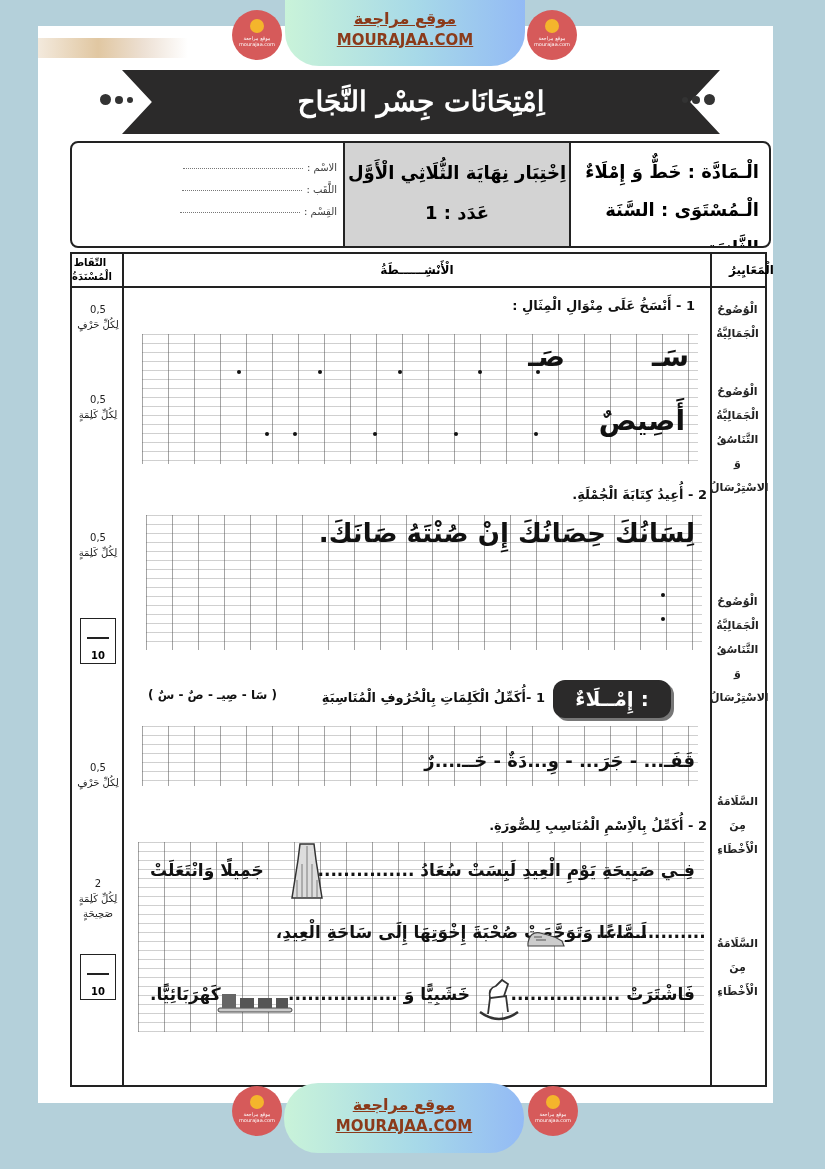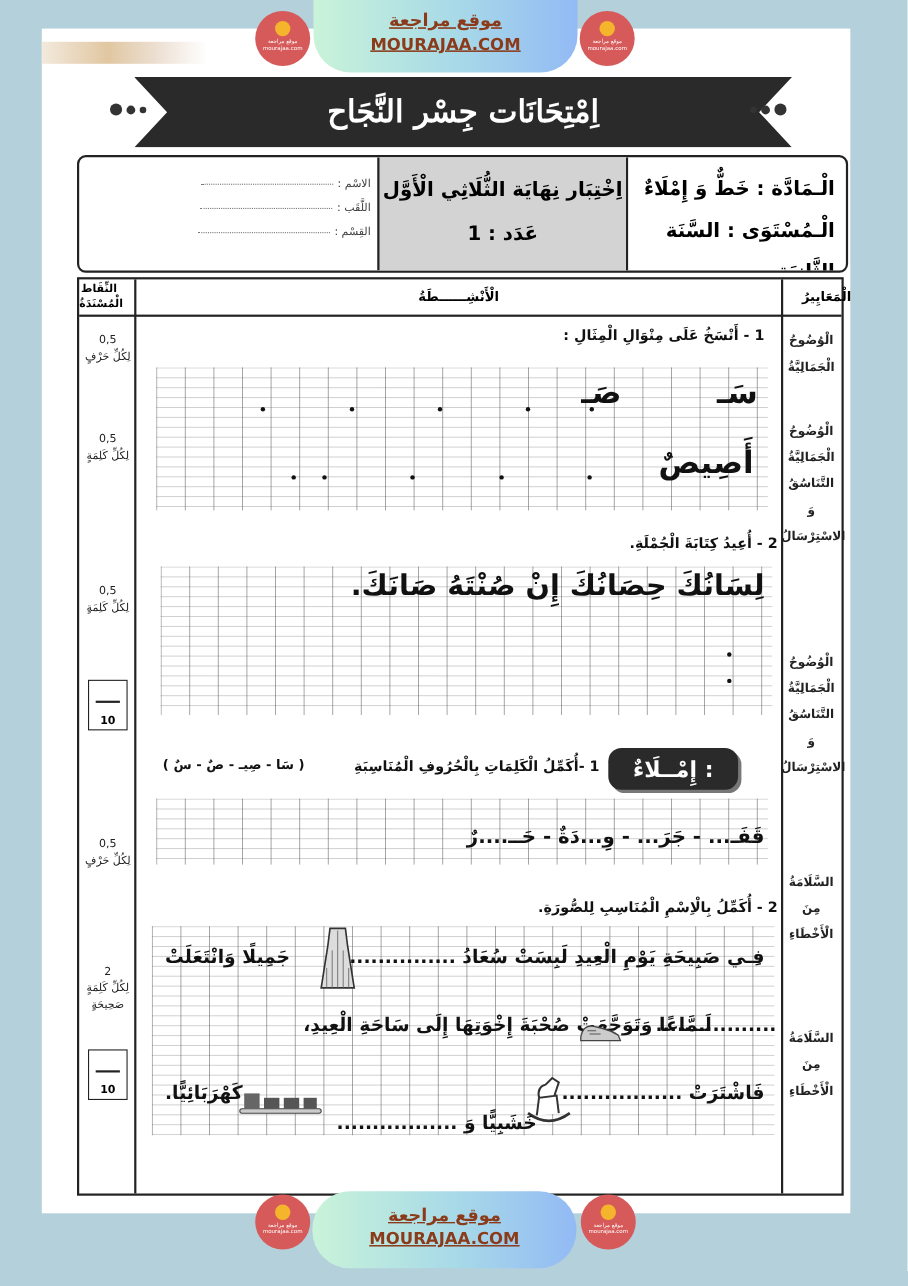--- a/index.html
+++ b/index.html
@@ -16,21 +16,20 @@
     position:absolute; left:38px; top:38px; width:150px; height:20px;
     background:linear-gradient(90deg,#f0e4d4,#d9b98a 40%,#e8d8c8 70%,#ffffff);
     opacity:.8;
   }
   
   .badge {
     position:absolute; width:240px; height:58px; border-radius:30px;
     background:linear-gradient(90deg,#c9f3d9,#a7d9e8 55%,#93baf5);
     text-align:center; color:#8b3a1a; font-weight:bold;
     font-family:"DejaVu Sans", sans-serif;
-    text-decoration:underline;
   }
   .badge .ar { font-size:16px; line-height:20px; padding-top:9px; text-decoration:underline; }
   .badge .en { font-size:15px; line-height:22px; text-decoration:underline; }
   .badge.top { left:285px; top:0px; height:66px; border-radius:0 0 34px 34px; }
   .badge.bottom { left:284px; top:1083px; height:70px; border-radius:34px; }
   .logo {
     position:absolute; width:50px; height:50px; border-radius:50%;
     background:#d65a5a; text-align:center;
   }
   .logo .dot {
@@ -258,21 +257,21 @@
   <path d="M2 18 Q4 6 14 8 L22 10 Q30 12 36 16 L38 21 L2 21 Z" fill="#ccc" stroke="#444" stroke-width="1.2"></path>
   <path d="M8 12 L16 12 M10 15 L20 15" stroke="#555" stroke-width="1"></path>
 </svg>
 <div class="sentence" style="left:596px;top:922px;">.................</div>
 
 <div class="sentence" style="right:130px;top:984px;">فَاشْتَرَتْ .................</div>
 <svg class="pic" style="left:476px;top:976px" width="46" height="46" viewBox="0 0 46 46">
   <path d="M4 36 Q23 50 42 36" fill="none" stroke="#333" stroke-width="2.5"></path>
   <path d="M12 38 L14 22 L30 20 L32 36 M14 22 Q12 12 20 10 L26 4 L32 8 L30 14 L28 20" fill="#fff" stroke="#333" stroke-width="1.8"></path>
 </svg>
-<div class="sentence" style="left:306px;top:984px;margin-top:27px;">خَشَبِيًّا وَ .................</div>
+<div class="sentence" style="left:288px;top:984px;">خَشَبِيًّا وَ .................</div>
 <svg class="pic" style="left:214px;top:986px" width="82" height="28" viewBox="0 0 82 28">
   <rect x="4" y="22" width="74" height="4" rx="2" fill="#ccc" stroke="#444"></rect>
   <rect x="8" y="8" width="14" height="14" fill="#666"></rect>
     <rect x="26" y="12" width="14" height="10" fill="#555"></rect>
   <rect x="44" y="12" width="14" height="10" fill="#555"></rect>
     <rect x="62" y="12" width="12" height="10" fill="#555"></rect>
 </svg>
 <div class="sentence" style="left:150px;top:984px;">كَهْرَبَائِيًّا.</div>
 
 <div class="logo" style="left:232px;top:1086px;">

